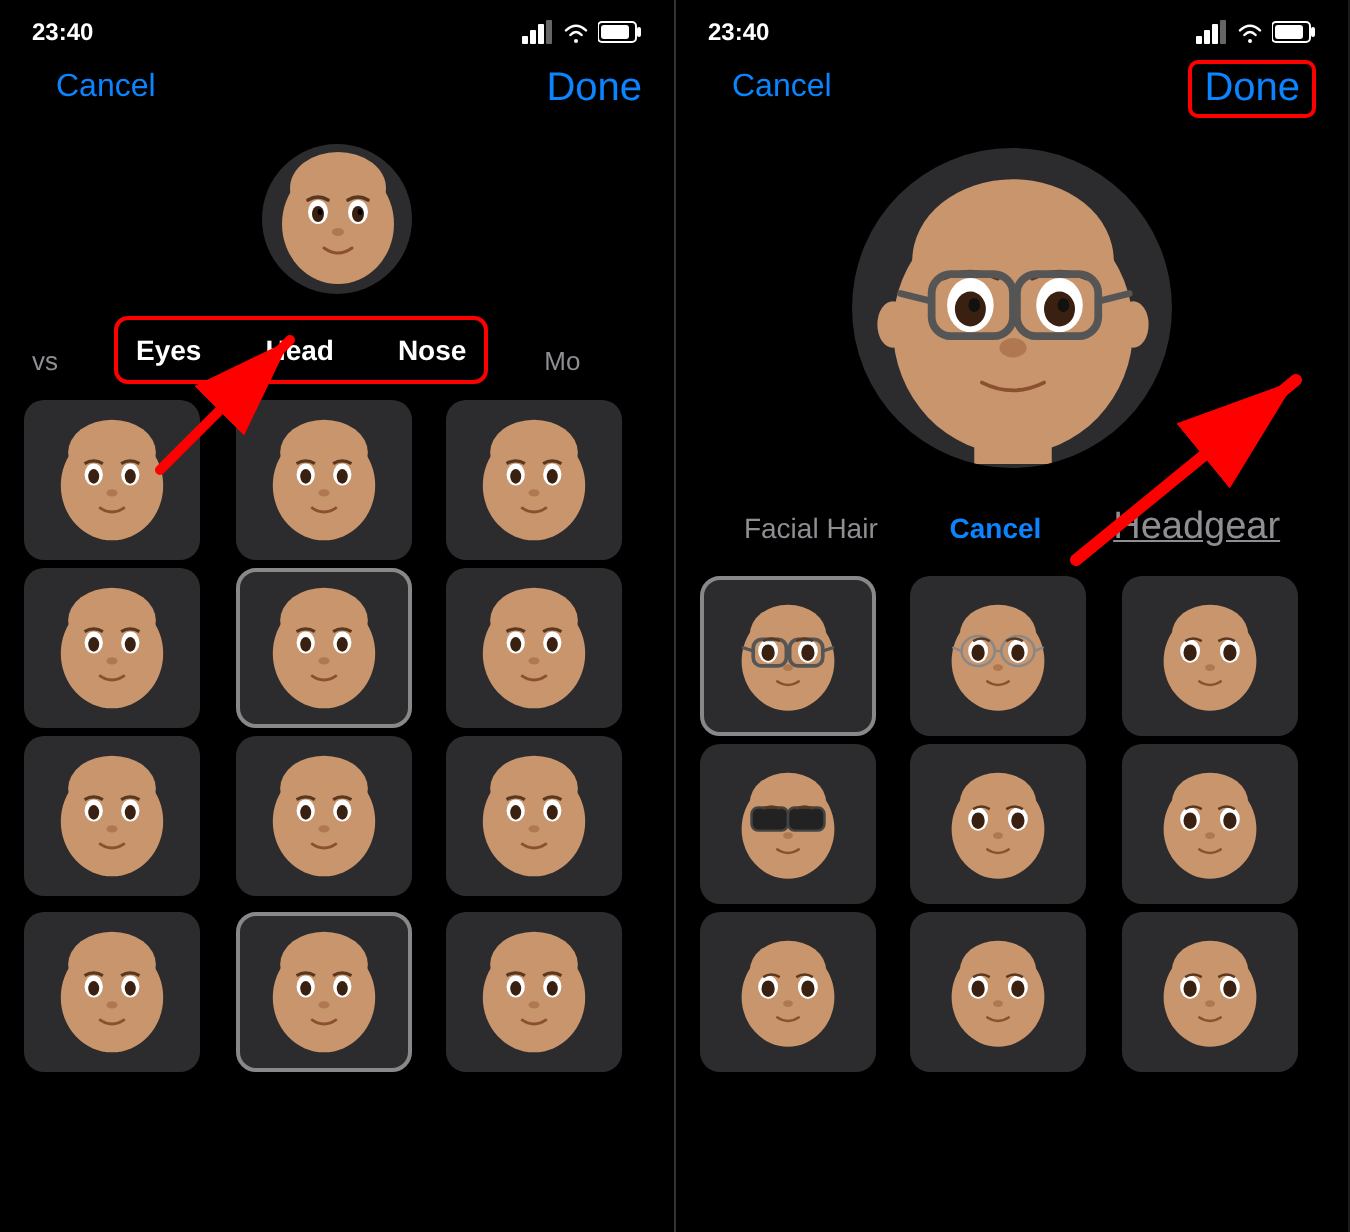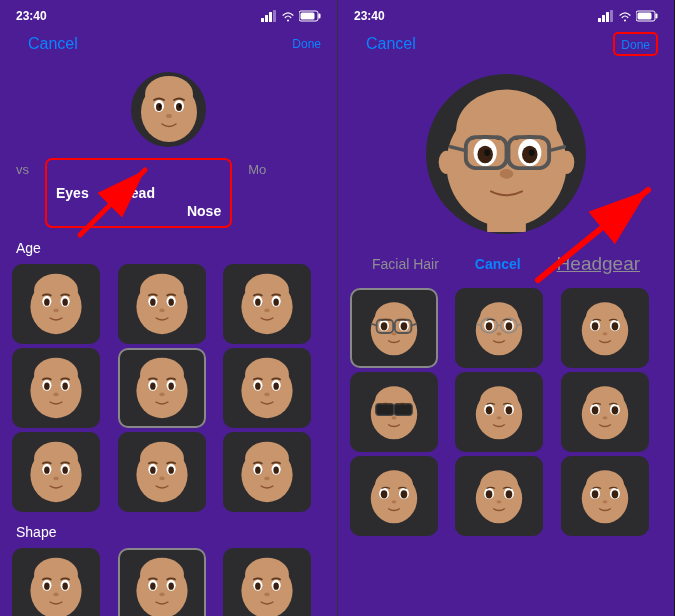--- a/index.html
+++ b/index.html
@@ -10,21 +10,21 @@
       display: flex;
       flex-direction: row;
       font-family: -apple-system, 'Helvetica Neue', sans-serif;
       overflow: hidden;
     }
 
     
     .phone {
       width: 337px;
       height: 616px;
-      background: #4c1d95;
+      background: #000000;
       position: relative;
       overflow: hidden;
     }
     .phone + .phone {
       border-left: 1px solid #333;
     }
 
     
     .status-bar {
       display: flex;
@@ -55,21 +55,21 @@
       padding: 4px 16px 8px;
       height: 36px;
       margin-left: 12px;
     }
     .nav-cancel {
       font-size: 16px;
       color: #0a84ff;
       cursor: pointer;
     }
     .nav-done {
-      font-size: 12px;
+      font-size: 20px;
       color: #0a84ff;
       cursor: pointer;
     }
     .nav-done.highlighted {
       border: 2px solid red;
       padding: 2px 6px;
       border-radius: 4px;
       color: #0a84ff;
     }
 
@@ -251,41 +251,40 @@
         <path d="M20 26 Q25 23 30 26" stroke="#5a3820" stroke-width="1.8" fill="none" stroke-linecap="round"></path>
         <path d="M40 26 Q45 23 50 26" stroke="#5a3820" stroke-width="1.8" fill="none" stroke-linecap="round"></path>
 
         <ellipse cx="35" cy="42" rx="3" ry="2" fill="#b07850"></ellipse>
 
         <path d="M28 50 Q35 55 42 50" stroke="#8a5030" stroke-width="1.5" fill="none" stroke-linecap="round"></path>
       </svg>
     </div>
   </div>
 
-  <div style="padding: 4px 8px; display:flex; align-items:flex-start; gap:8px; overflow:hidden;">
+  <div style="padding: 4px 8px; display:flex; align-items:flex-end; gap:20px; overflow:hidden;">
     <span class="tab-item" style="color:#8e8e93;font-size:13px;">vs</span>
     <div style="border:2.5px solid red; border-radius:7px; padding:3px 1px; display:flex; gap:16px; align-items:center;">
       <span class="tab-item active" style="color:#fff;font-size:14px;font-weight:600;">Eyes</span>
       <span class="tab-item active" style="color:#fff;font-size:14px;font-weight:600;">Head</span>
-      <span class="tab-item active" style="color:#fff;font-size:14px;font-weight:600;margin-top:36px;">Nose</span>
+      <span class="tab-item active" style="color:#fff;font-size:14px;font-weight:600;">Nose</span>
     </div>
     <span class="tab-item" style="color:#8e8e93;font-size:13px;">Mo</span>
   </div>
 
   <svg class="arrow-svg" style="left:60px; top:155px; width:110px; height:90px;" viewBox="0 0 110 90">
 
     <defs>
       <marker id="arrowhead1" markerWidth="10" markerHeight="7" refX="10" refY="3.5" orient="auto">
         <polygon points="0 0, 10 3.5, 0 7" fill="red"></polygon>
       </marker>
     </defs>
     <line x1="20" y1="80" x2="85" y2="15" stroke="red" stroke-width="5" marker-end="url(#arrowhead1)" stroke-linecap="round"></line>
   </svg>
 
-  <div class="section-label">Age</div>
 
   <div class="emoji-grid">
 
     <div class="emoji-cell">
       <svg width="58" height="58" viewBox="0 0 70 70">
           <ellipse cx="35" cy="38" rx="28" ry="30" fill="#c8956c"></ellipse>
           <ellipse cx="35" cy="20" rx="24" ry="18" fill="#c8956c"></ellipse>
           <ellipse cx="25" cy="32" rx="5" ry="6" fill="white"></ellipse>
           <ellipse cx="45" cy="32" rx="5" ry="6" fill="white"></ellipse>
           <ellipse cx="25" cy="33" rx="3" ry="4" fill="#3a2010"></ellipse>
@@ -405,21 +404,20 @@
           <ellipse cx="25" cy="33" rx="3" ry="4" fill="#3a2010"></ellipse>
           <ellipse cx="45" cy="33" rx="3" ry="4" fill="#3a2010"></ellipse>
           <path d="M20 26 Q25 23 30 26" stroke="#5a3820" stroke-width="1.8" fill="none"></path>
           <path d="M40 26 Q45 23 50 26" stroke="#5a3820" stroke-width="1.8" fill="none"></path>
           <ellipse cx="35" cy="42" rx="3" ry="2" fill="#b07850"></ellipse>
           <path d="M28 50 Q35 55 42 50" stroke="#8a5030" stroke-width="1.5" fill="none"></path>
         </svg>
     </div>
   </div>
 
-  <div class="section-label">Shape</div>
 
   <div class="emoji-grid">
     <div class="emoji-cell">
       <svg width="58" height="58" viewBox="0 0 70 70">
           <ellipse cx="35" cy="38" rx="28" ry="30" fill="#c8956c"></ellipse>
           <ellipse cx="35" cy="20" rx="24" ry="18" fill="#c8956c"></ellipse>
           <ellipse cx="25" cy="32" rx="5" ry="6" fill="white"></ellipse>
           <ellipse cx="45" cy="32" rx="5" ry="6" fill="white"></ellipse>
           <ellipse cx="25" cy="33" rx="3" ry="4" fill="#3a2010"></ellipse>
           <ellipse cx="45" cy="33" rx="3" ry="4" fill="#3a2010"></ellipse>

